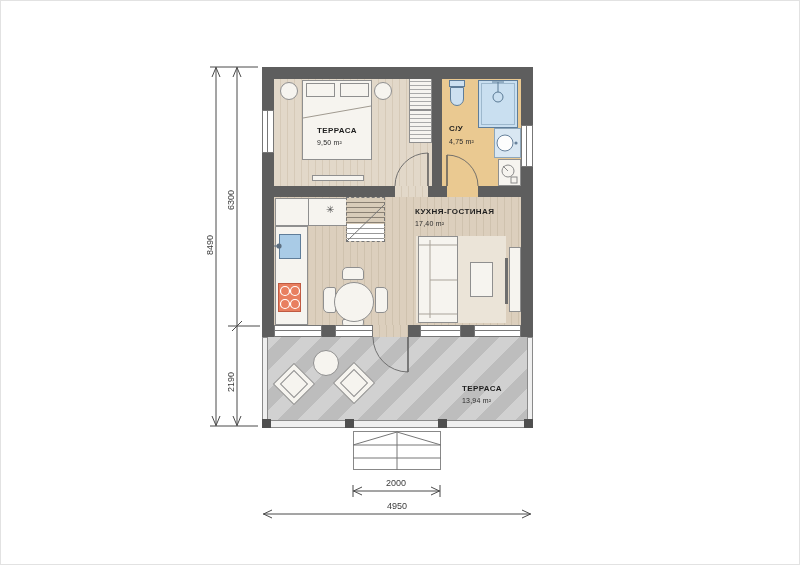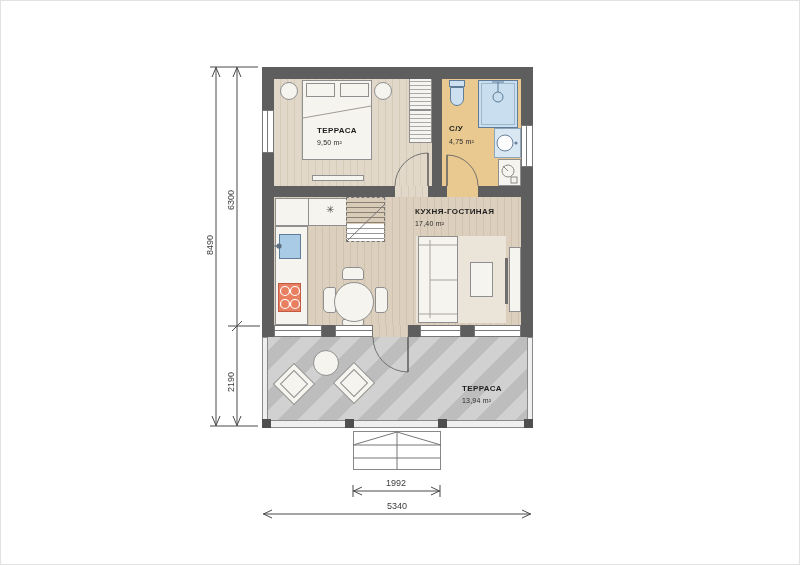--- a/index.html
+++ b/index.html
@@ -203,16 +203,16 @@
   <div class="lbl" style="left:449px;top:124px;">С/У</div>
   <div class="area" style="left:449px;top:138px;">4,75 m²</div>
   <div class="lbl" style="left:415px;top:207px;">КУХНЯ-ГОСТИНАЯ</div>
   <div class="area" style="left:415px;top:220px;">17,40 m²</div>
   <div class="lbl" style="left:462px;top:384px;">ТЕРРАСА</div>
   <div class="area" style="left:462px;top:397px;">13,94 m²</div>
 
   <div class="dim vdim" style="left:193px;top:240px;">8490</div>
   <div class="dim vdim" style="left:214px;top:195px;">6300</div>
   <div class="dim vdim" style="left:214px;top:377px;">2190</div>
-  <div class="dim" style="left:371px;top:478px;width:50px;">1992</div>
-  <div class="dim" style="left:372px;top:501px;width:50px;">5340</div>
+  <div class="dim" style="left:371px;top:478px;width:50px;">2000</div>
+  <div class="dim" style="left:372px;top:501px;width:50px;">4950</div>
 
 </div>
 
 </body></html>

